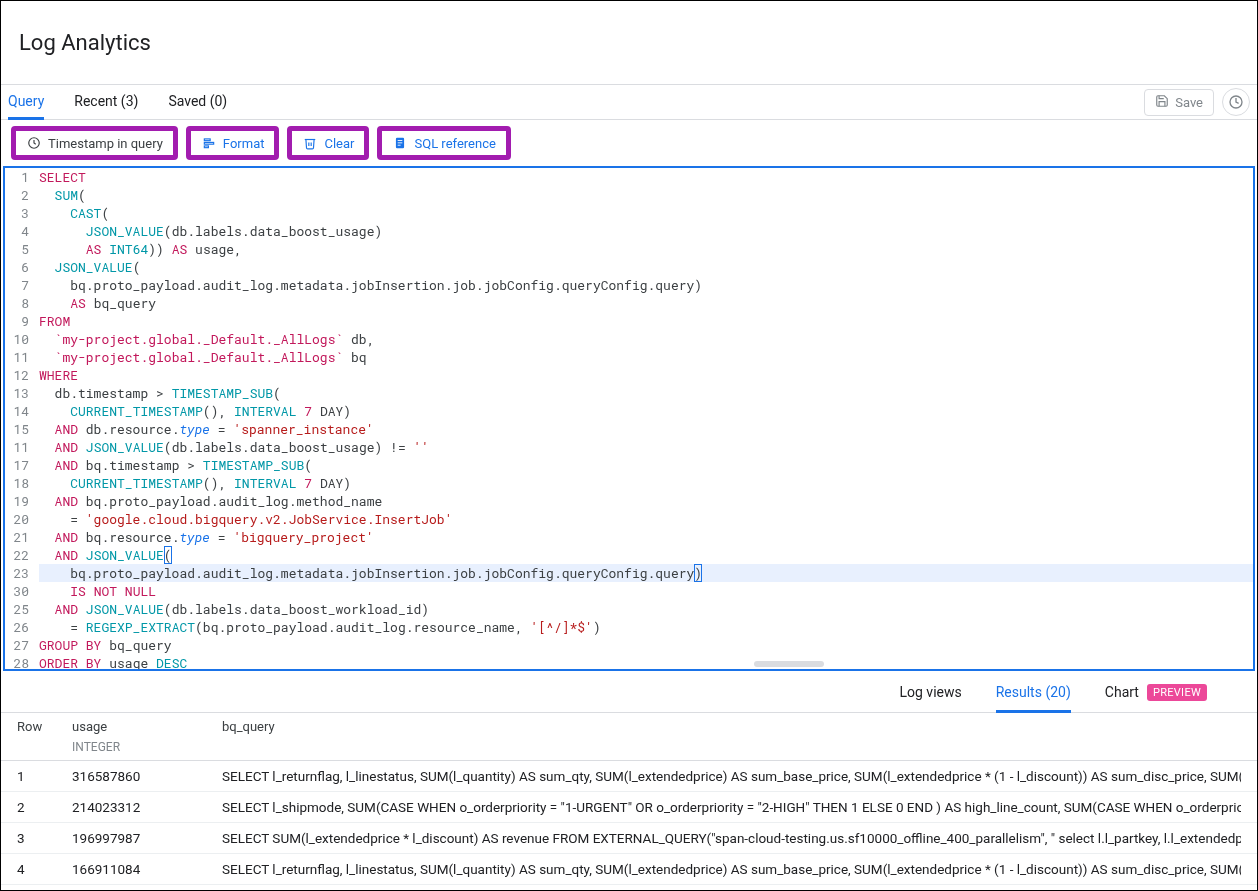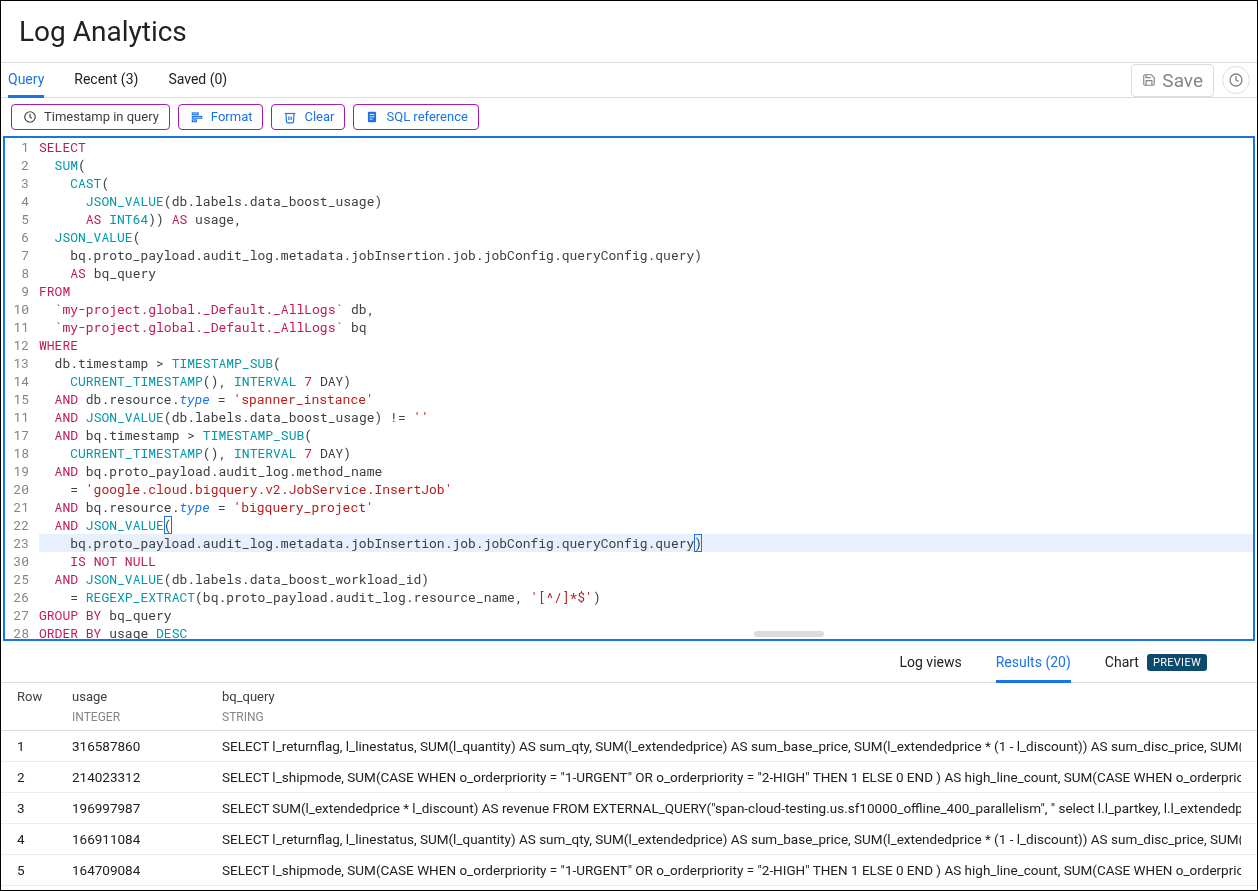--- a/index.html
+++ b/index.html
@@ -1,25 +1,25 @@
 <!DOCTYPE html>
 <html><head>
 <meta charset="utf-8">
 <style>
 * { margin:0; padding:0; box-sizing:border-box; }
 body { font-family: "Google Sans", Roboto, Arial, sans-serif; font-size:14px; color:#202124; background:#fff; width:1258px; height:891px; border:1px solid #000; overflow:hidden; }
-.page-title { font-size:28px; padding:14px 18px; }
+.page-title { font-size:22px; padding:29px 18px; }
 .tabs { display:flex; align-items:center; border-top:1px solid #dadce0; border-bottom:1px solid #dadce0; padding:0 7px; height:36px; }
 .tabs .tab { margin-right:30px; font-size:14px; cursor:pointer; color:#202124; height:36px; display:flex; align-items:center; border-bottom:3px solid transparent; }
 .tabs .tab.active { color:#1a73e8; border-bottom:3px solid #1a73e8; }
 .tabs .spacer { flex:1; }
-.tabs .save-btn { display:flex; align-items:center; gap:6px; color:#80868b; border:1px solid #dadce0; border-radius:4px; padding:4px 10px; font-size:19px; margin-right:8px; cursor:pointer;margin-left:20px; }
+.tabs .save-btn { display:flex; align-items:center; gap:6px; color:#80868b; border:1px solid #dadce0; border-radius:4px; padding:4px 10px; font-size:13px; margin-right:8px; cursor:pointer;margin-left:20px; }
 .tabs .run-btn { width:28px; height:28px; border:1px solid #dadce0; border-radius:50%; display:flex; align-items:center; justify-content:center; color:#80868b; cursor:pointer; }
 .toolbar { display:flex; gap:8px; padding:6px 10px; }
-.chip { display:flex; align-items:flex-start; gap:6px; border:1px solid #a21caf; border-radius:4px; padding:4px 10px; font-size:13px; cursor:pointer; }
+.chip { display:flex; align-items:flex-end; gap:6px; border:5px solid #a21caf; border-radius:4px; padding:4px 10px; font-size:13px; cursor:pointer; }
 .chip.blue { color:#1a73e8; }
 .chip.neutral { color:#3c4043; }
 .chip .icon { width:16px; height:16px; display:flex; align-items:center; justify-content:center; }
 .editor-wrap { border:2px solid #1a73e8; margin:0 2px 4px 2px; height:505px; overflow:hidden; position:relative; }
 .editor { display:flex; font-family: "Roboto Mono", Menlo, Consolas, monospace; font-size:13px; line-height:18px; }
 .gutter { width:30px; text-align:right; padding-right:6px; color:#80868b; user-select:none; }
 .gutter div { height:18px; }
 .code { flex:1; white-space:pre; padding-left:4px; }
 .code div { height:18px; }
 .tok-kw { color:#c2185b; }
@@ -29,21 +29,21 @@
 .tok-id { color:#c2185b;margin-top:20px; }
 .tok-type { color:#1a73e8; font-style:italic; }
 .tok-plain { color:#3c4043; }
 .tok-op { color:#3c4043; }
 .hl { background:#e8f0fe; }
 .bracket-hl { box-shadow:0 0 0 1px #1a73e8 inset; }
 .scroll-grip { position:absolute; bottom:2px; left:60%; width:70px; height:6px; background:#dadce0; border-radius:3px; }
 .results-tabs { display:flex; align-items:center; padding:0 16px; height:38px; border-bottom:1px solid #dadce0;justify-content:flex-end; }
 .results-tabs .rtab { margin-right:34px; font-size:14px; cursor:pointer; color:#202124; height:38px; display:flex; align-items:center; border-bottom:3px solid transparent; }
 .results-tabs .rtab.active { color:#1a73e8; border-bottom:3px solid #1a73e8; }
-.preview-badge { background:#0c4a6e; color:#fff; font-size:11px; padding:2px 6px; border-radius:3px; margin-left:8px; letter-spacing:0.3px; }
+.preview-badge { background:#ec4899; color:#fff; font-size:11px; padding:2px 6px; border-radius:3px; margin-left:8px; letter-spacing:0.3px; }
 .table-header { display:flex; padding:6px 16px; font-size:13px; color:#3c4043; border-bottom:1px solid #dadce0; height:48px; }
 .col-row { width:55px; }
 .col-usage { width:150px; }
 .col-bq { flex:1; }
 .subtype { color:#80868b; font-size:12px; margin-top:6px; }
 .data-row { display:flex; padding:7px 16px; font-size:13.5px; border-bottom:1px solid #eceff1; }
 .data-row .col-row { }
 .data-row .col-usage { }
 .data-row .col-bq { white-space:nowrap; overflow:hidden; }
 </style>
@@ -165,21 +165,20 @@
 </div>
 
 <div class="table-header">
   <div class="col-row">Row</div>
   <div class="col-usage">
     <div>usage</div>
     <div class="subtype">INTEGER</div>
   </div>
   <div class="col-bq">
     <div>bq_query</div>
-    <div class="subtype">STRING</div>
   </div>
 </div>
 
 <div id="rows">
     <div class="data-row">
     <div class="col-row">1</div>
     <div class="col-usage">316587860</div>
     <div class="col-bq">SELECT l_returnflag, l_linestatus, SUM(l_quantity) AS sum_qty, SUM(l_extendedprice) AS sum_base_price, SUM(l_extendedprice * (1 - l_discount)) AS sum_disc_price, SUM(l_extend</div>
     </div>
     <div class="data-row">

